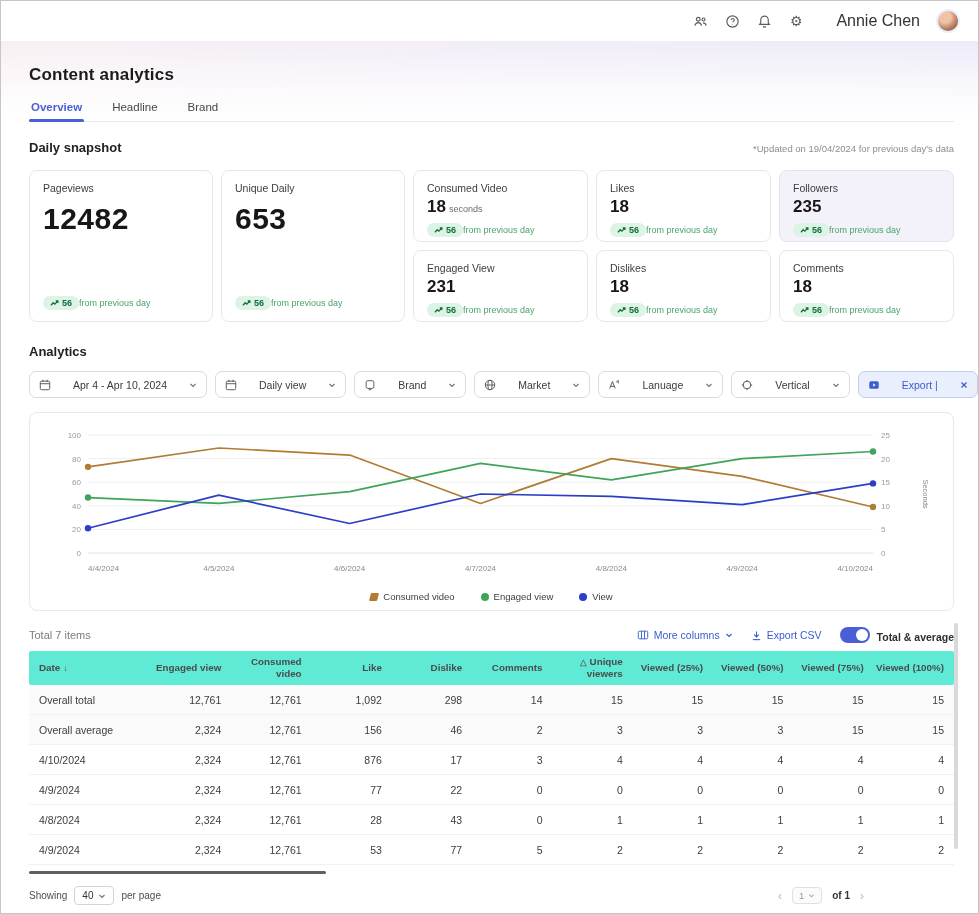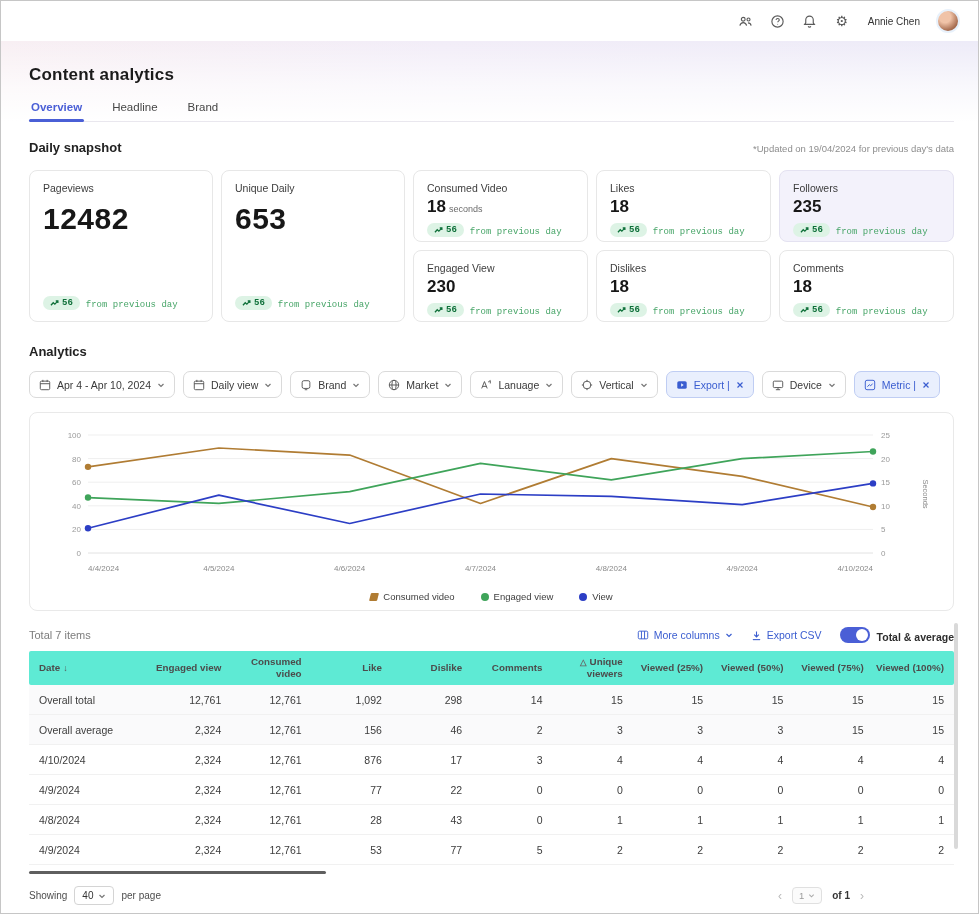--- a/index.html
+++ b/index.html
@@ -4,21 +4,21 @@
 <style>
   * { margin:0; padding:0; box-sizing:border-box; }
   html,body { background:#eef0f2; }
   body { font-family:"Liberation Sans", sans-serif; }
   .page { width:979px; height:914px; background:#fff; border:1px solid #c6c6c6; position:relative; overflow:hidden; }
 
   
   .topbar { height:40px; display:flex; align-items:center; justify-content:flex-end; gap:16px; padding:0 18px; }
   .topbar .ticon { width:16px; height:16px; color:#5a5a5a; display:inline-flex; align-items:center; justify-content:center; cursor:pointer; }
   .topbar .gear { font-size:14px; line-height:1; }
-  .username { font-size:10px; color:#333; margin-left:2px; }
+  .username { font-size:16px; color:#333; margin-left:16px; }
   .avatar { width:24px; height:24px; border-radius:50%; background:radial-gradient(circle at 35% 30%, #f0c3a8 0 30%, #a96f52 70%, #7e4f3a 100%); border:2px solid #e8f1fb; cursor:pointer; }
 
   
   .hero { padding:24px 24px 0 28px;
     background:
       linear-gradient(180deg, rgba(255,255,255,0) 0%, rgba(255,255,255,.65) 55%, #ffffff 100%),
       linear-gradient(90deg, #f8eff3 0%, #f2edf8 45%, #edebf8 100%);
   }
   .page-title { font-size:17px; font-weight:bold; color:#1b1b1b; letter-spacing:.2px; }
   .tabs { display:flex; gap:26px; margin-top:16px; border-bottom:1px solid #e9e7ee; }
@@ -35,29 +35,29 @@
   .cards { display:flex; gap:8px; margin-top:15px; }
   .card { background:#fff; border:1px solid #e7e7e7; border-radius:8px; padding:11px 13px; }
   .card.big { width:184px; height:152px; display:flex; flex-direction:column; }
   .card-col { display:flex; flex-direction:column; gap:8px; flex:1; }
   .card.small { height:72px; }
   .card.hl { background:#f3f2fb; border-color:#e4e2f1; }
   .card-label { font-size:10.5px; color:#3d3d3d; }
   .big-value { font-size:30px; font-weight:bold; color:#171717; margin-top:8px; letter-spacing:.5px; }
   .small-value { font-size:17px; font-weight:bold; color:#171717; margin-top:3px; }
   .unit { font-size:9px; font-weight:normal; color:#6b6b6b; margin-left:3px; }
-  .badge-row { display:flex; align-items:flex-end; gap:6px; margin-top:6px;font-family:Liberation Mono, monospace; }
+  .badge-row { display:flex; align-items:center; margin-top:6px; }
   .card.big .badge-row { margin-top:auto; }
   .pill { display:inline-flex; align-items:center; gap:3px; background:#ddf3e5; border-radius:9px; padding:2px 7px; font-size:9px; font-weight:bold; color:#0d6f38; }
   .pill svg { display:block; }
   .badge-suffix { font-size:9px; color:#47a568; }
 
   
   .filters { display:flex; gap:8px; margin-top:12px; }
-  .chip { height:27px; display:inline-flex; align-items:center; gap:6px; padding:3px 9px; background:#fff; border:1px solid #dadada; border-radius:7px; font-size:10.5px; color:#3a3a3a; cursor:pointer; white-space:nowrap; }
+  .chip { height:27px; display:inline-flex; align-items:center; gap:22px; padding:3px 9px; background:#fff; border:1px solid #dadada; border-radius:7px; font-size:10.5px; color:#3a3a3a; cursor:pointer; white-space:nowrap; }
   .chip svg { display:block; }
   .chip .chev { color:#767676; }
   .chip.active { background:#e9effd; border-color:#bfcdf3; color:#3a5dd0; }
   .chip.active .x { color:#3a5dd0; }
 
   
   .chart-card { margin-top:14px; border:1px solid #e9e9e9; border-radius:8px; padding:12px 8px 8px; }
   .legend { display:flex; justify-content:center; gap:26px; margin-top:4px; }
   .legend-item { display:flex; align-items:center; gap:5px; font-size:9.5px; color:#3e3e3e; }
   .swatch { width:8px; height:8px; border-radius:50%; }
@@ -186,21 +186,21 @@
                   <path d="M1 7l2.6-2.8 1.8 1.6L8.6 2.4"></path>
                   <path d="M6.4 2.2h2.4v2.4" fill="#0d6f38"></path>
                 </svg>
                 <span>56</span>
               </span>
             <span class="badge-suffix">from previous day</span>
           </div>
         </div>
         <div class="card small">
           <div class="card-label">Engaged View</div>
-          <div class="small-value">230</div>
+          <div class="small-value">231</div>
           <div class="badge-row">
             <span class="pill">
                 <svg width="9" height="8" viewBox="0 0 10 9" fill="none" stroke="#0d6f38" stroke-width="1.4">
                   <path d="M1 7l2.6-2.8 1.8 1.6L8.6 2.4"></path>
                   <path d="M6.4 2.2h2.4v2.4" fill="#0d6f38"></path>
                 </svg>
                 <span>56</span>
               </span>
             <span class="badge-suffix">from previous day</span>
           </div>

